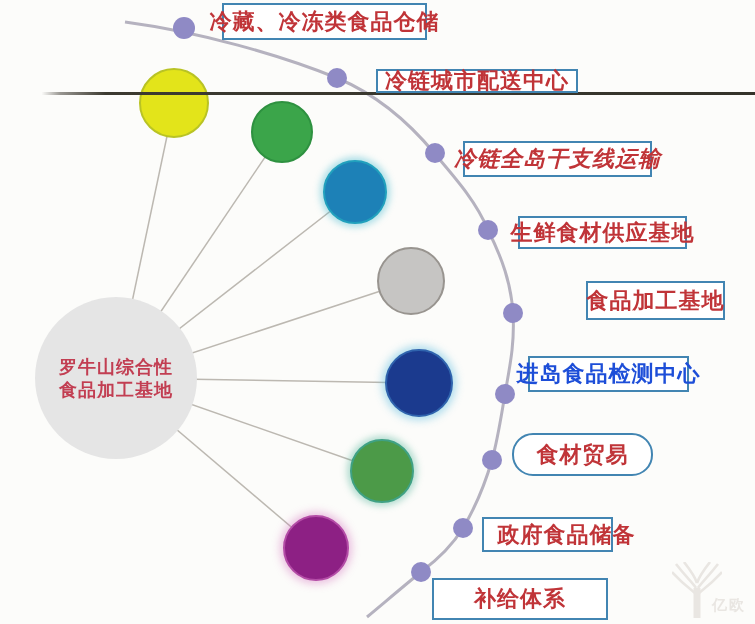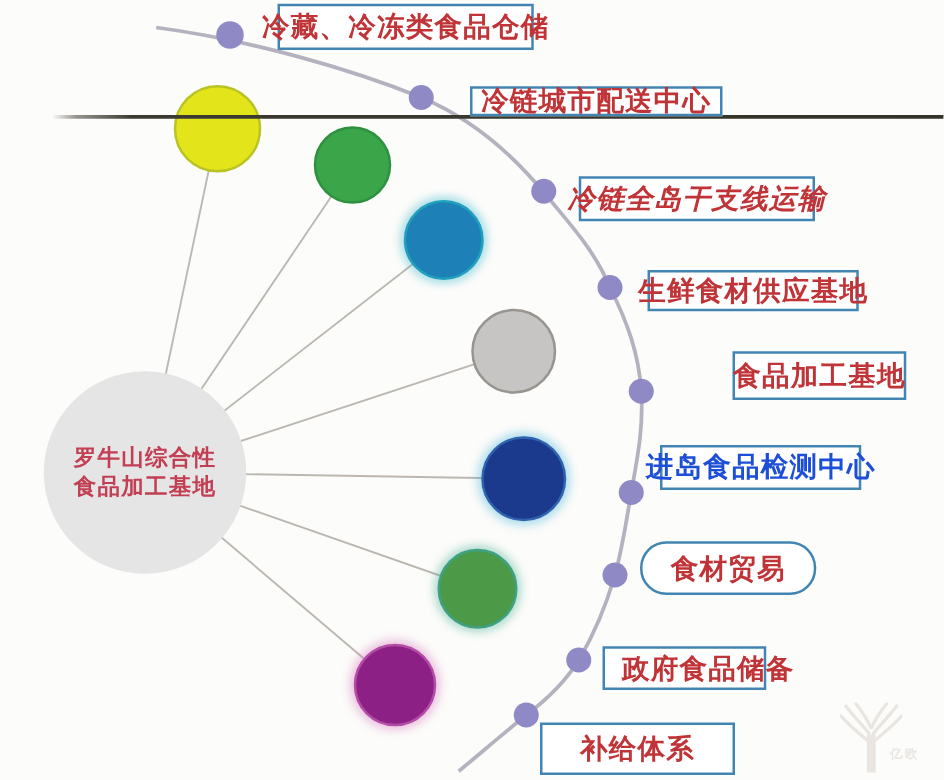--- a/index.html
+++ b/index.html
@@ -29,21 +29,21 @@
       rgba(70,66,58,.55) 8%, #3c3a30 14%, #34332a 100%);
   }
   .label-box{
     position:absolute;z-index:4;background:#ffffff;border:2px solid #4285b2;
     display:flex;align-items:center;justify-content:center;box-sizing:border-box;
     font-weight:bold;font-size:22px;letter-spacing:1px;white-space:nowrap;
   }
   .watermark{position:absolute;z-index:1;}
   .wm-text{
     position:absolute;left:712px;top:596px;z-index:1;
-    font-size:10px;font-weight:bold;letter-spacing:2px;
+    font-size:15px;font-weight:bold;letter-spacing:2px;
   }
 </style>
 </head>
 <body>
 
 <div class="stage">
 
   <svg class="bg-svg" width="755" height="624" viewBox="0 0 755 624">
 
     <g fill="none" stroke-width="1.5" stroke="#bcb8b1">
@@ -107,21 +107,21 @@
   </div>
   <div class="label-box" style="left:528px;top:356px;width:161px;height:36px;">
     <span style="color: #1d4ed8;">进岛食品检测中心</span>
   </div>
   <div class="label-box" style="left:512px;top:433px;width:141px;height:43px;border-radius:21px;">
     <span style="color: rgb(192, 52, 56);">食材贸易</span>
   </div>
   <div class="label-box" style="left:482px;top:517px;width:131px;height:35px;padding-left:38px;">
     <span style="color: rgb(192, 52, 56);">政府食品储备</span>
   </div>
-  <div class="label-box" style="left:432px;top:578px;width:156px;height:42px;font-family:Liberation Serif, serif;">
+  <div class="label-box" style="left:432px;top:578px;width:176px;height:42px;font-family:Liberation Serif, serif;">
     <span style="color: rgb(192, 52, 56);">补给体系</span>
   </div>
 
   <svg class="watermark" style="left:672px;top:562px;" width="50" height="58" viewBox="0 0 50 58">
     <g fill="none" stroke="#e9e6e2" stroke-width="2.6">
       <path d="M4,2 C14,15 21,21 24,26"></path>
       <path d="M0,10 C10,21 18,27 23,31"></path>
       <path d="M46,2 C36,15 29,21 26,26"></path>
       <path d="M50,10 C40,21 32,27 27,31"></path>
       <path d="M12,0 C19,9 23,15 25,21"></path>

